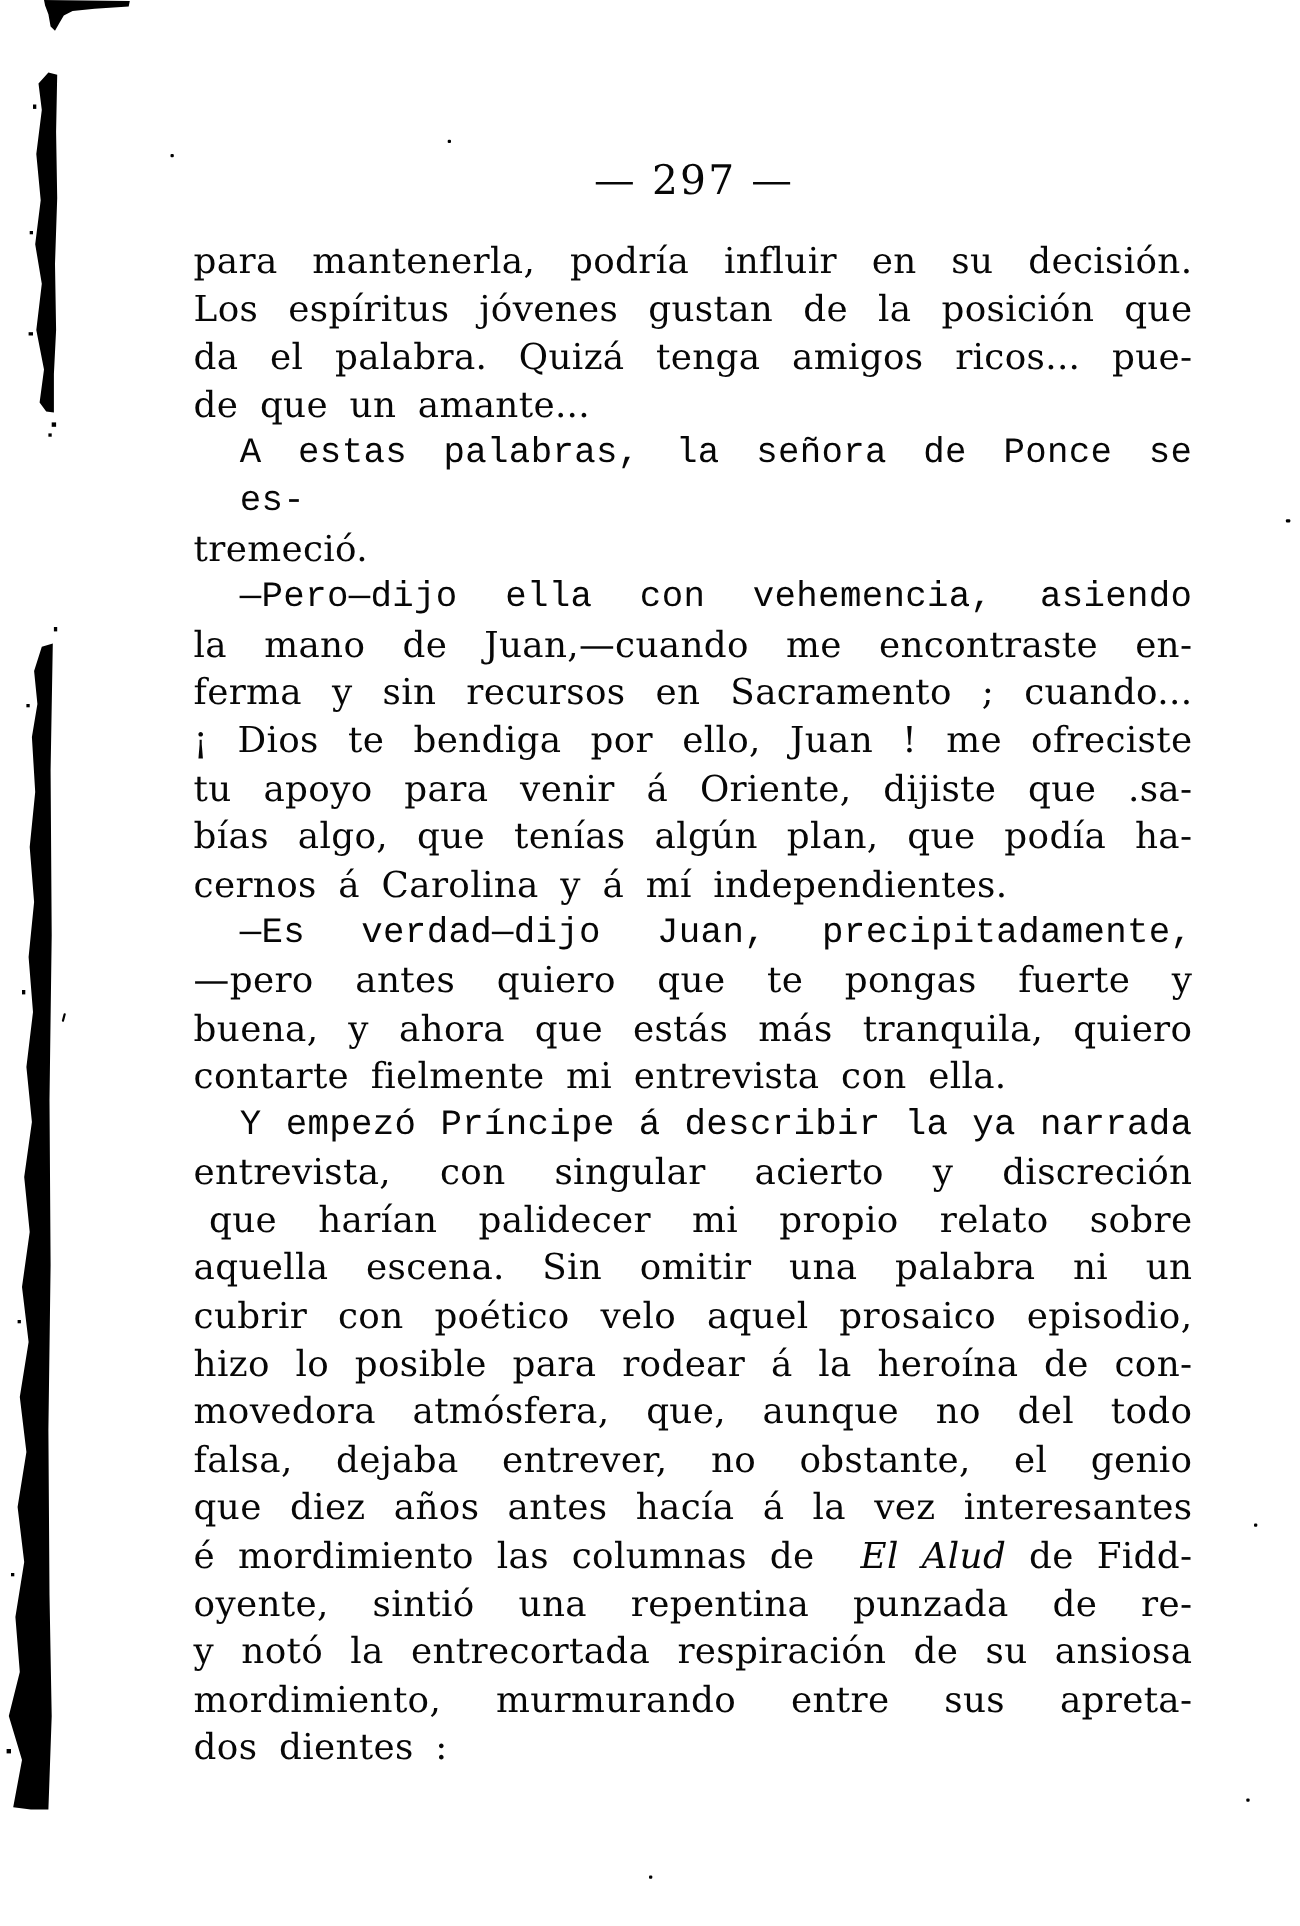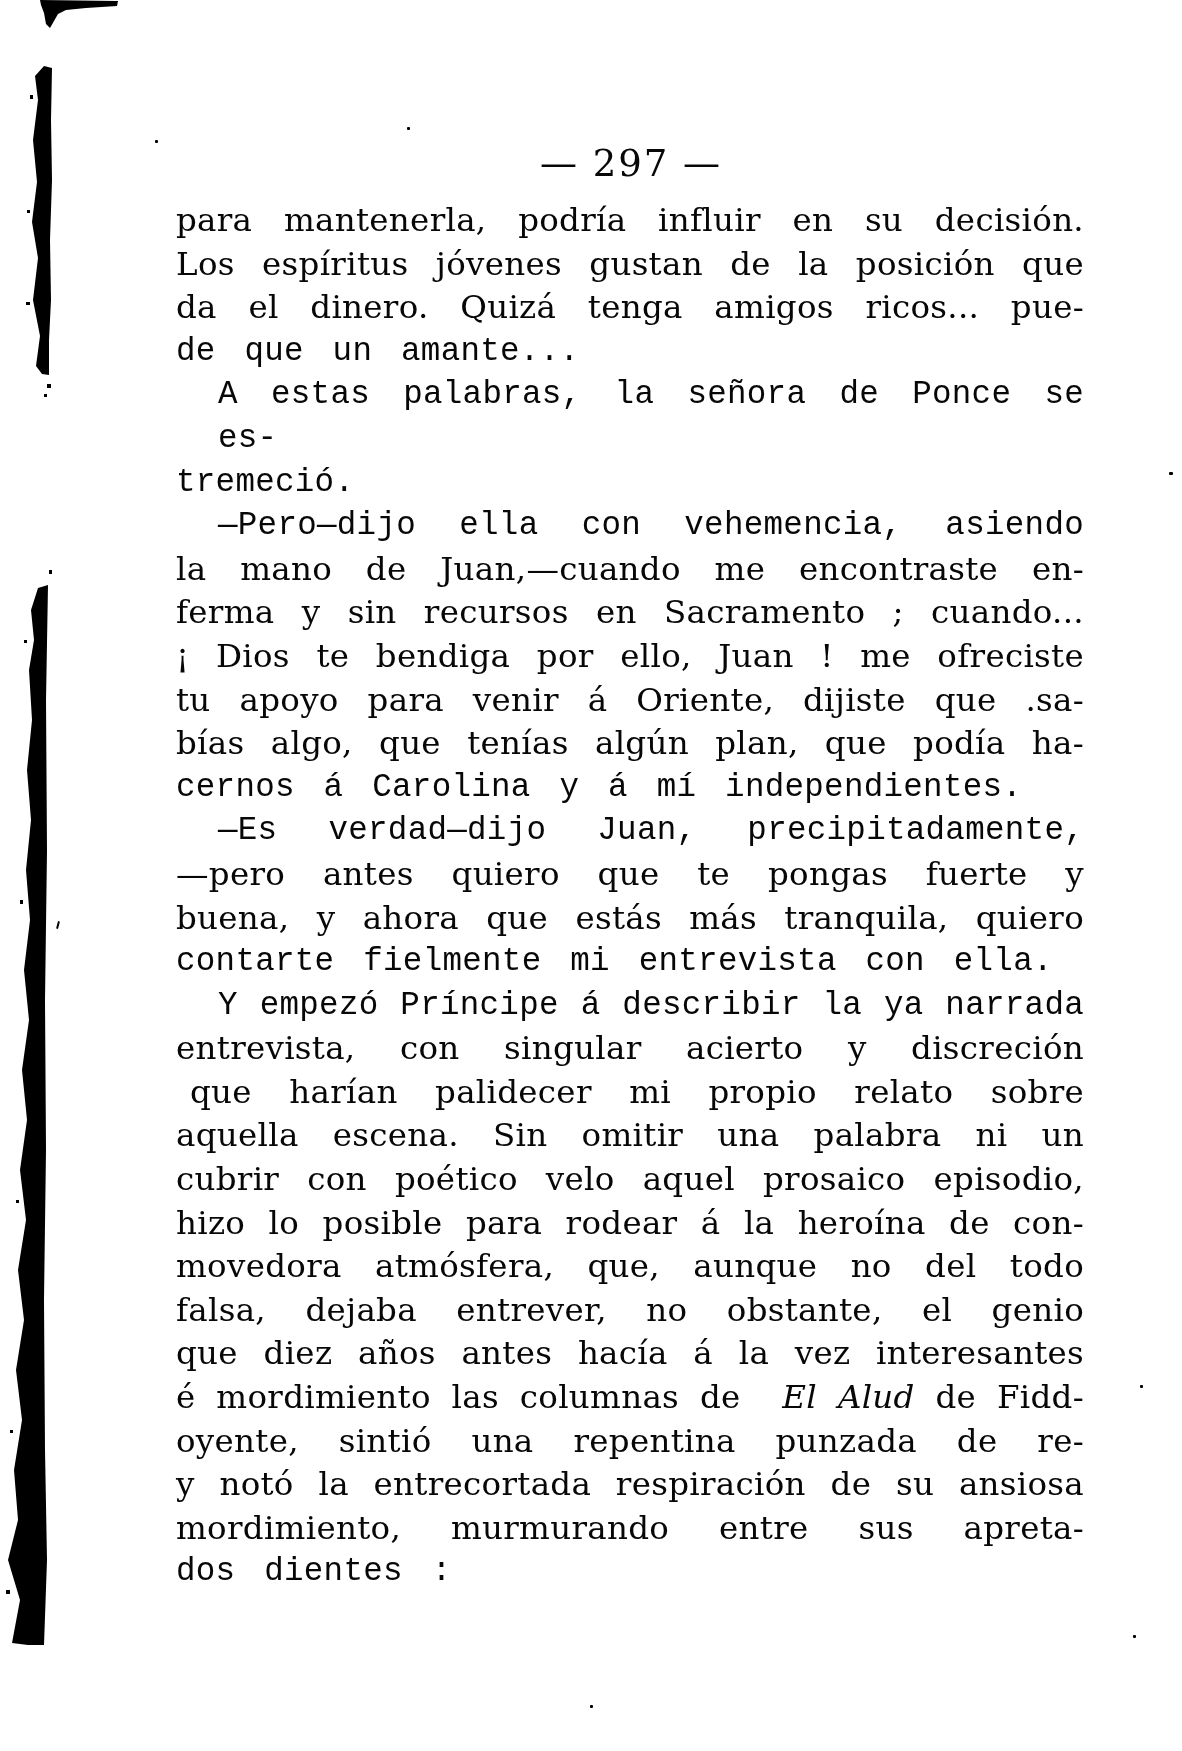--- a/index.html
+++ b/index.html
@@ -15,35 +15,34 @@
   .page-number{
     position:absolute;
     top:142px;left:177px;width:908px;
     text-align:center;
     font-size:37px;
     letter-spacing:2px;
     white-space:nowrap;
   }
   .text-block{
     position:absolute;
-    top:199px;left:176px;width:908px;
+    top:216px;left:176px;width:908px;
   }
   .line{
     line-height:43.6px;
     font-size:32.5px;
     word-spacing:2px;
     text-align:justify;
     text-align-last:justify;
     letter-spacing:0.3px;
   }
   .line.short{
     text-align:left;
     text-align-last:left;
     word-spacing:9px;
-    font-family:Liberation Mono, monospace;
   }
   .line.indent{padding-left:42px;font-family:Liberation Mono, monospace;}
   .line.indent-sm{padding-left:14px;}
   .line em{font-style:italic;margin-left:21px;}
   .speck{position:absolute;background:#000;border-radius:1px;}
 </style>
 </head>
 <body>
 
 <div class="page">
@@ -75,21 +74,21 @@
   <div class="speck" style="left:57px;top:921px;width:2px;height:8px;transform:rotate(15deg);"></div>
   <div class="speck" style="left:1140px;top:1385px;width:3px;height:3px;"></div>
   <div class="speck" style="left:1133px;top:1635px;width:3px;height:3px;"></div>
   <div class="speck" style="left:590px;top:1705px;width:3px;height:3px;"></div>
 
   <div class="page-number">— 297 —</div>
 
   <div class="text-block">
       <div class="line">para mantenerla, podría influir en su decisión.</div>
       <div class="line">Los espíritus jóvenes gustan de la posición que</div>
-      <div class="line">da el dinero. Quizá tenga amigos ricos... pue-</div>
+      <div class="line">da el palabra. Quizá tenga amigos ricos... pue-</div>
       <div class="line short">de que un amante...</div>
       <div class="line indent">A estas palabras, la señora de Ponce se es-</div>
       <div class="line short">tremeció.</div>
       <div class="line indent">—Pero—dijo ella con vehemencia, asiendo</div>
       <div class="line">la mano de Juan,—cuando me encontraste en-</div>
       <div class="line">ferma y sin recursos en Sacramento ; cuando...</div>
       <div class="line">¡ Dios te bendiga por ello, Juan ! me ofreciste</div>
       <div class="line">tu apoyo para venir á Oriente, dijiste que .sa-</div>
       <div class="line">bías algo, que tenías algún plan, que podía ha-</div>
       <div class="line short">cernos á Carolina y á mí independientes.</div>

